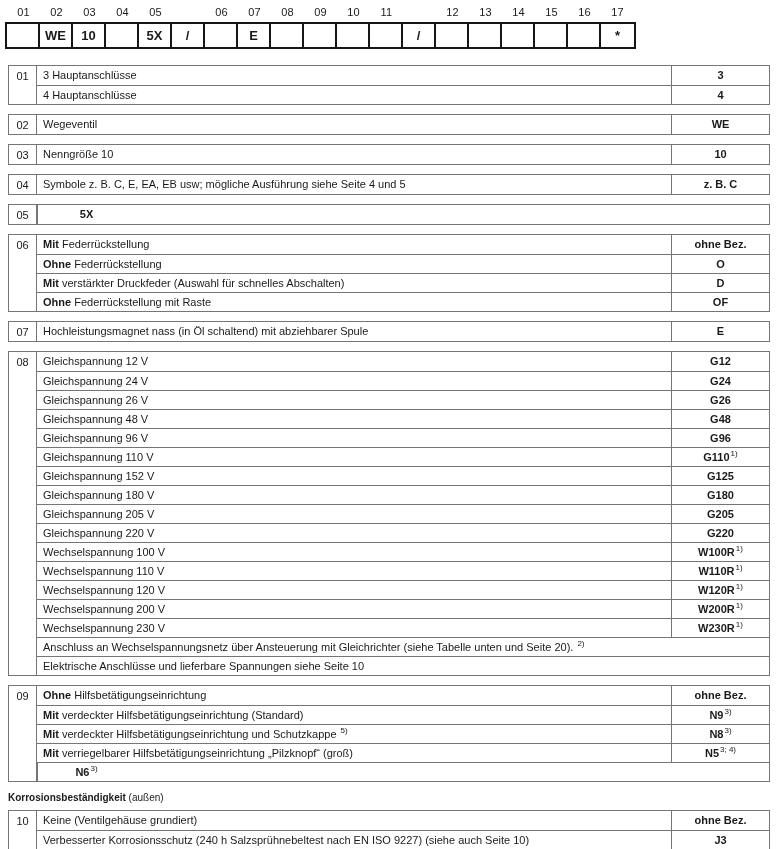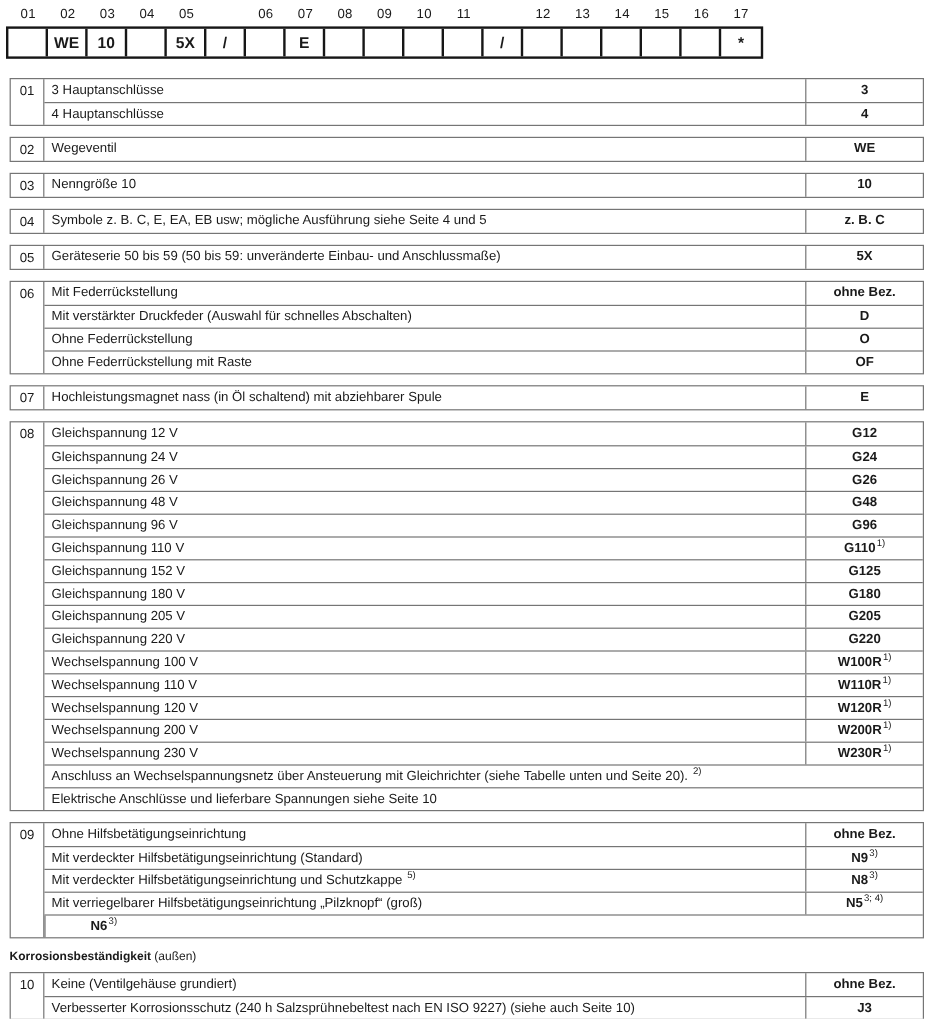--- a/index.html
+++ b/index.html
@@ -32,21 +32,21 @@
     border: 1px solid var(--bd); background: #fff;
   }
   .gnum {
     width: 28px; min-width: 28px; border-right: 1px solid var(--bd);
     text-align: center; font-size: 11px; padding-top: 2px; line-height: 16px;
   }
   .grows { flex: 1; display: flex; flex-direction: column; min-width: 0; }
   .grow { display: flex; height: 19px; line-height: 18px; font-size: 11px; }
   .grow + .grow { border-top: 1px solid var(--bd); }
   .gdesc { flex: 1; padding: 0 6px; white-space: nowrap; overflow: hidden; }
-  .gdesc b { font-weight: normal; }
+  .gdesc b { font-weight: bold; }
   .gcode {
     width: 98px; min-width: 98px; border-left: 1px solid var(--bd);
     text-align: center; white-space: nowrap;
   }
   .gcode b { font-weight: bold; }
   .cpfx { font-weight: bold; }
   sup { font-size: 8px; line-height: 0; vertical-align: super; margin-left: 1px; }
 
   .sec-heading { margin: 4px 0 6px 8px; font-size: 10px; line-height: 13px; }
   .sec-heading b { font-weight: bold; }
@@ -137,41 +137,40 @@
           <div class="grow">
             <div class="gdesc"><span>Symbole z. B. C, E, EA, EB usw; mögliche Ausführung siehe Seite 4 und 5</span></div>
             <div class="gcode"><span class="cpfx">z. B. </span><b>C</b></div>
           </div>
         </div>
       </div>
       <div class="group">
         <div class="gnum">05</div>
         <div class="grows">
           <div class="grow">
-            <div class="gdesc"><span>Geräteserie 50 bis 59 (50 bis 59: unveränderte Einbau- und Anschlussmaße)</span></div>
             <div class="gcode"><b>5X</b></div>
           </div>
         </div>
       </div>
       <div class="group">
         <div class="gnum">06</div>
         <div class="grows">
           <div class="grow">
             <div class="gdesc"><b>Mit</b><span> Federrückstellung</span></div>
             <div class="gcode"><b>ohne Bez.</b></div>
           </div>
           <div class="grow">
+            <div class="gdesc"><b>Ohne</b><span> Federrückstellung</span></div>
+            <div class="gcode"><b>O</b></div>
+          </div>
+          <div class="grow">
             <div class="gdesc"><b>Mit</b><span> verstärkter Druckfeder (Auswahl für schnelles Abschalten)</span></div>
             <div class="gcode"><b>D</b></div>
           </div>
           <div class="grow">
-            <div class="gdesc"><b>Ohne</b><span> Federrückstellung</span></div>
-            <div class="gcode"><b>O</b></div>
-          </div>
-          <div class="grow">
             <div class="gdesc"><b>Ohne</b><span> Federrückstellung mit Raste</span></div>
             <div class="gcode"><b>OF</b></div>
           </div>
         </div>
       </div>
       <div class="group">
         <div class="gnum">07</div>
         <div class="grows">
           <div class="grow">
             <div class="gdesc"><span>Hochleistungsmagnet nass (in Öl schaltend) mit abziehbarer Spule</span></div>

